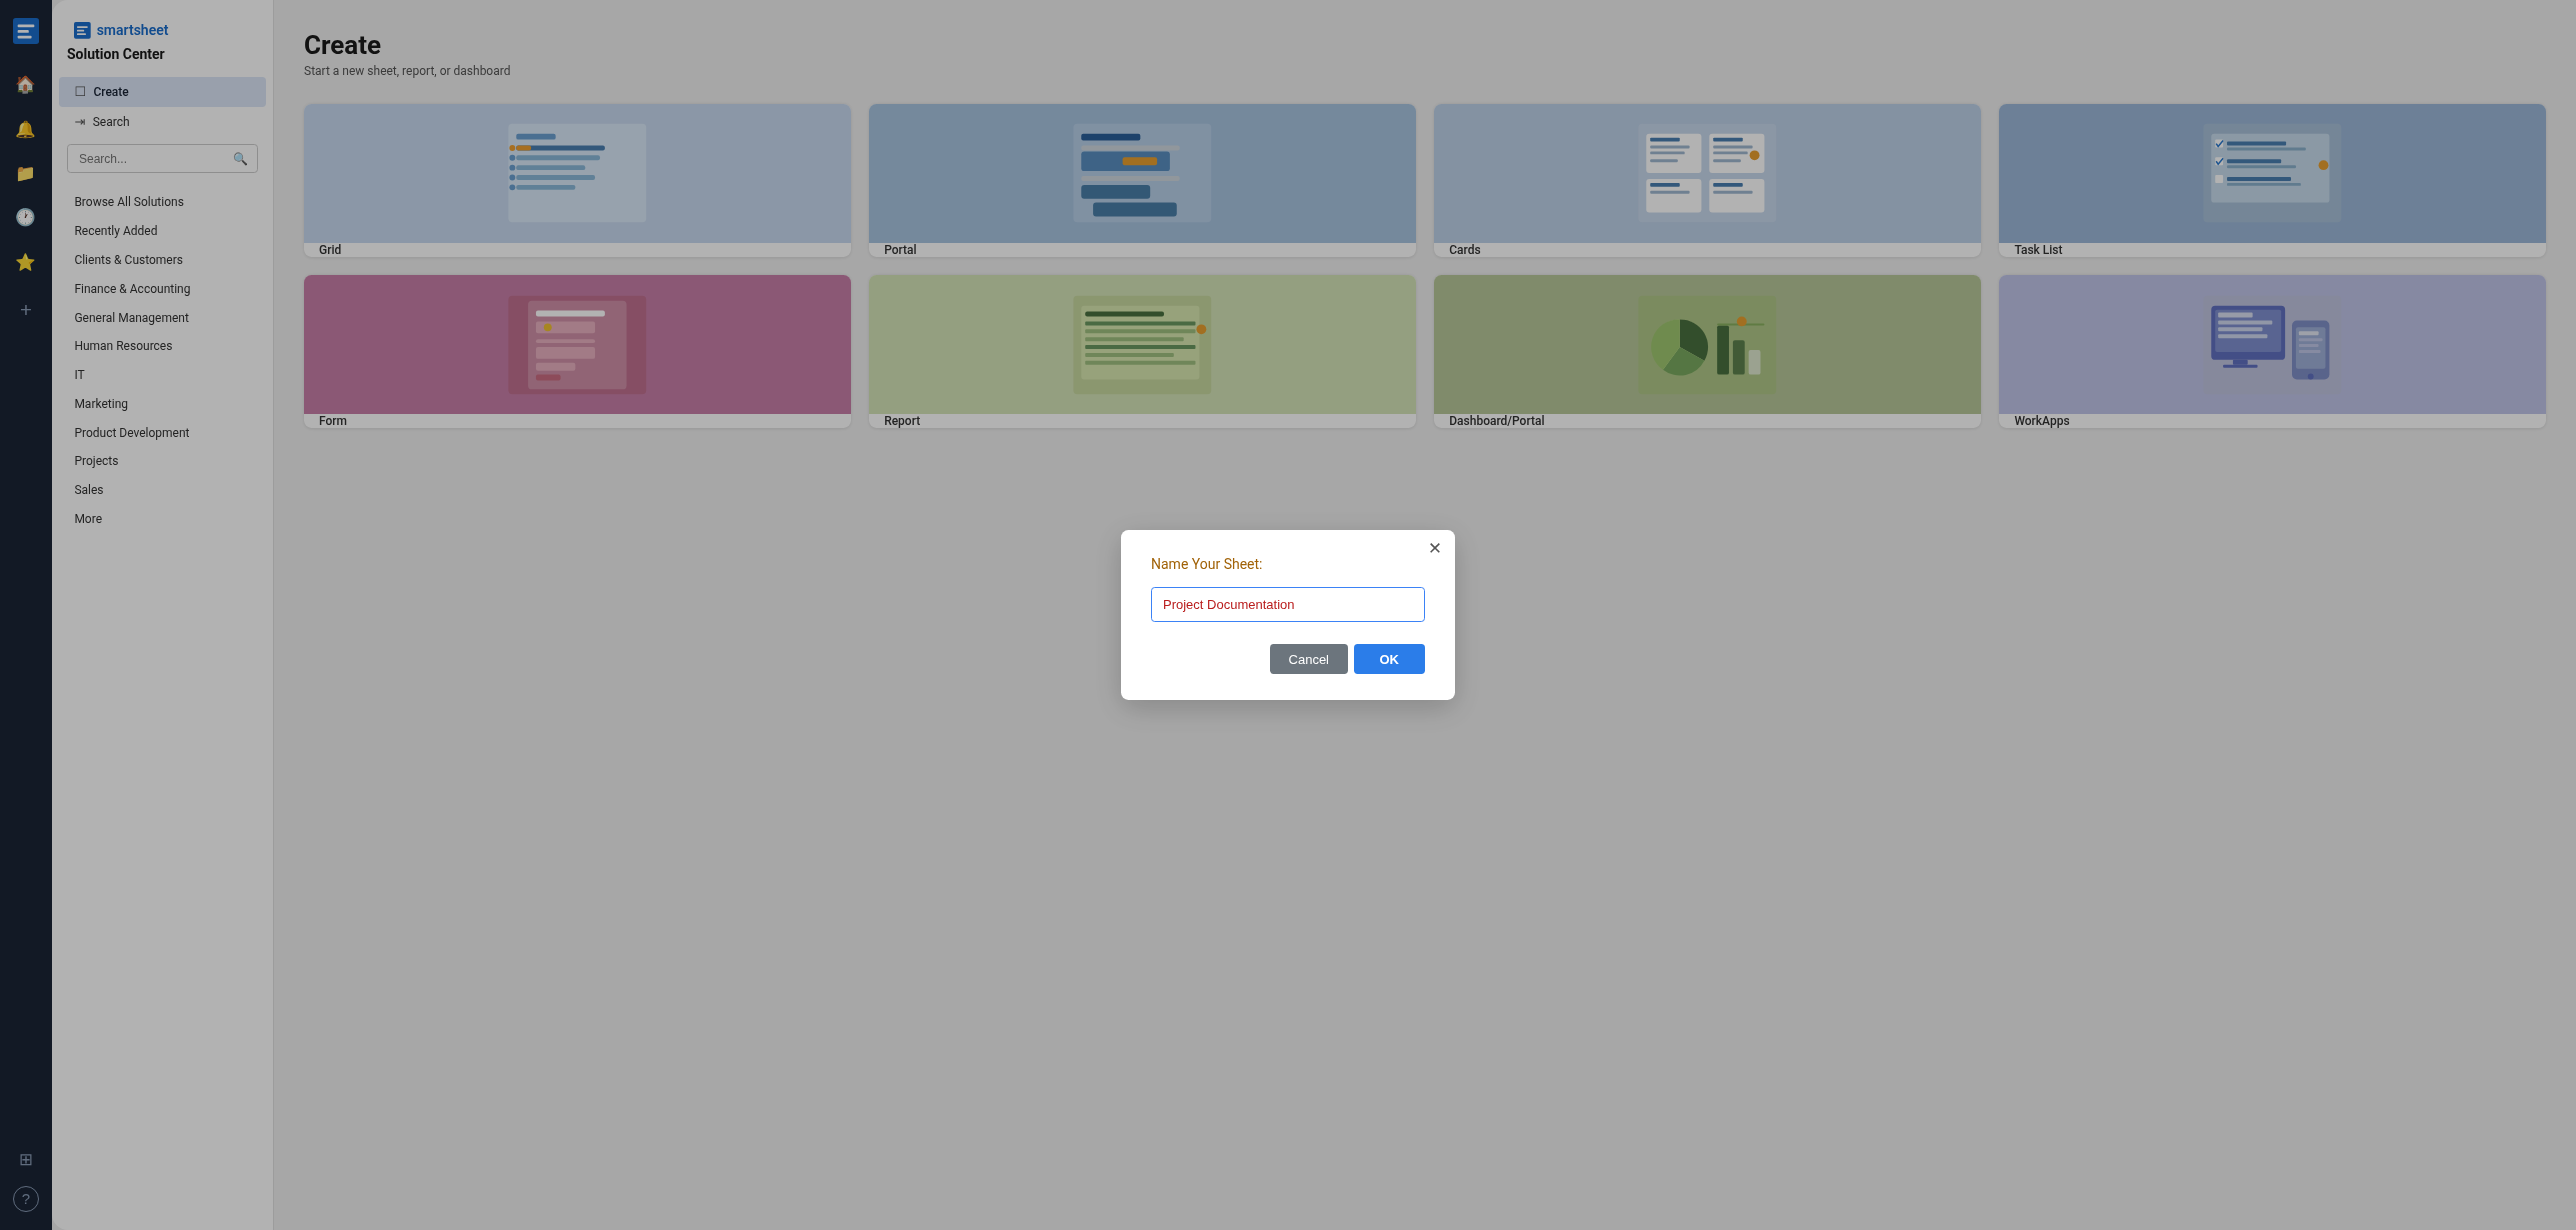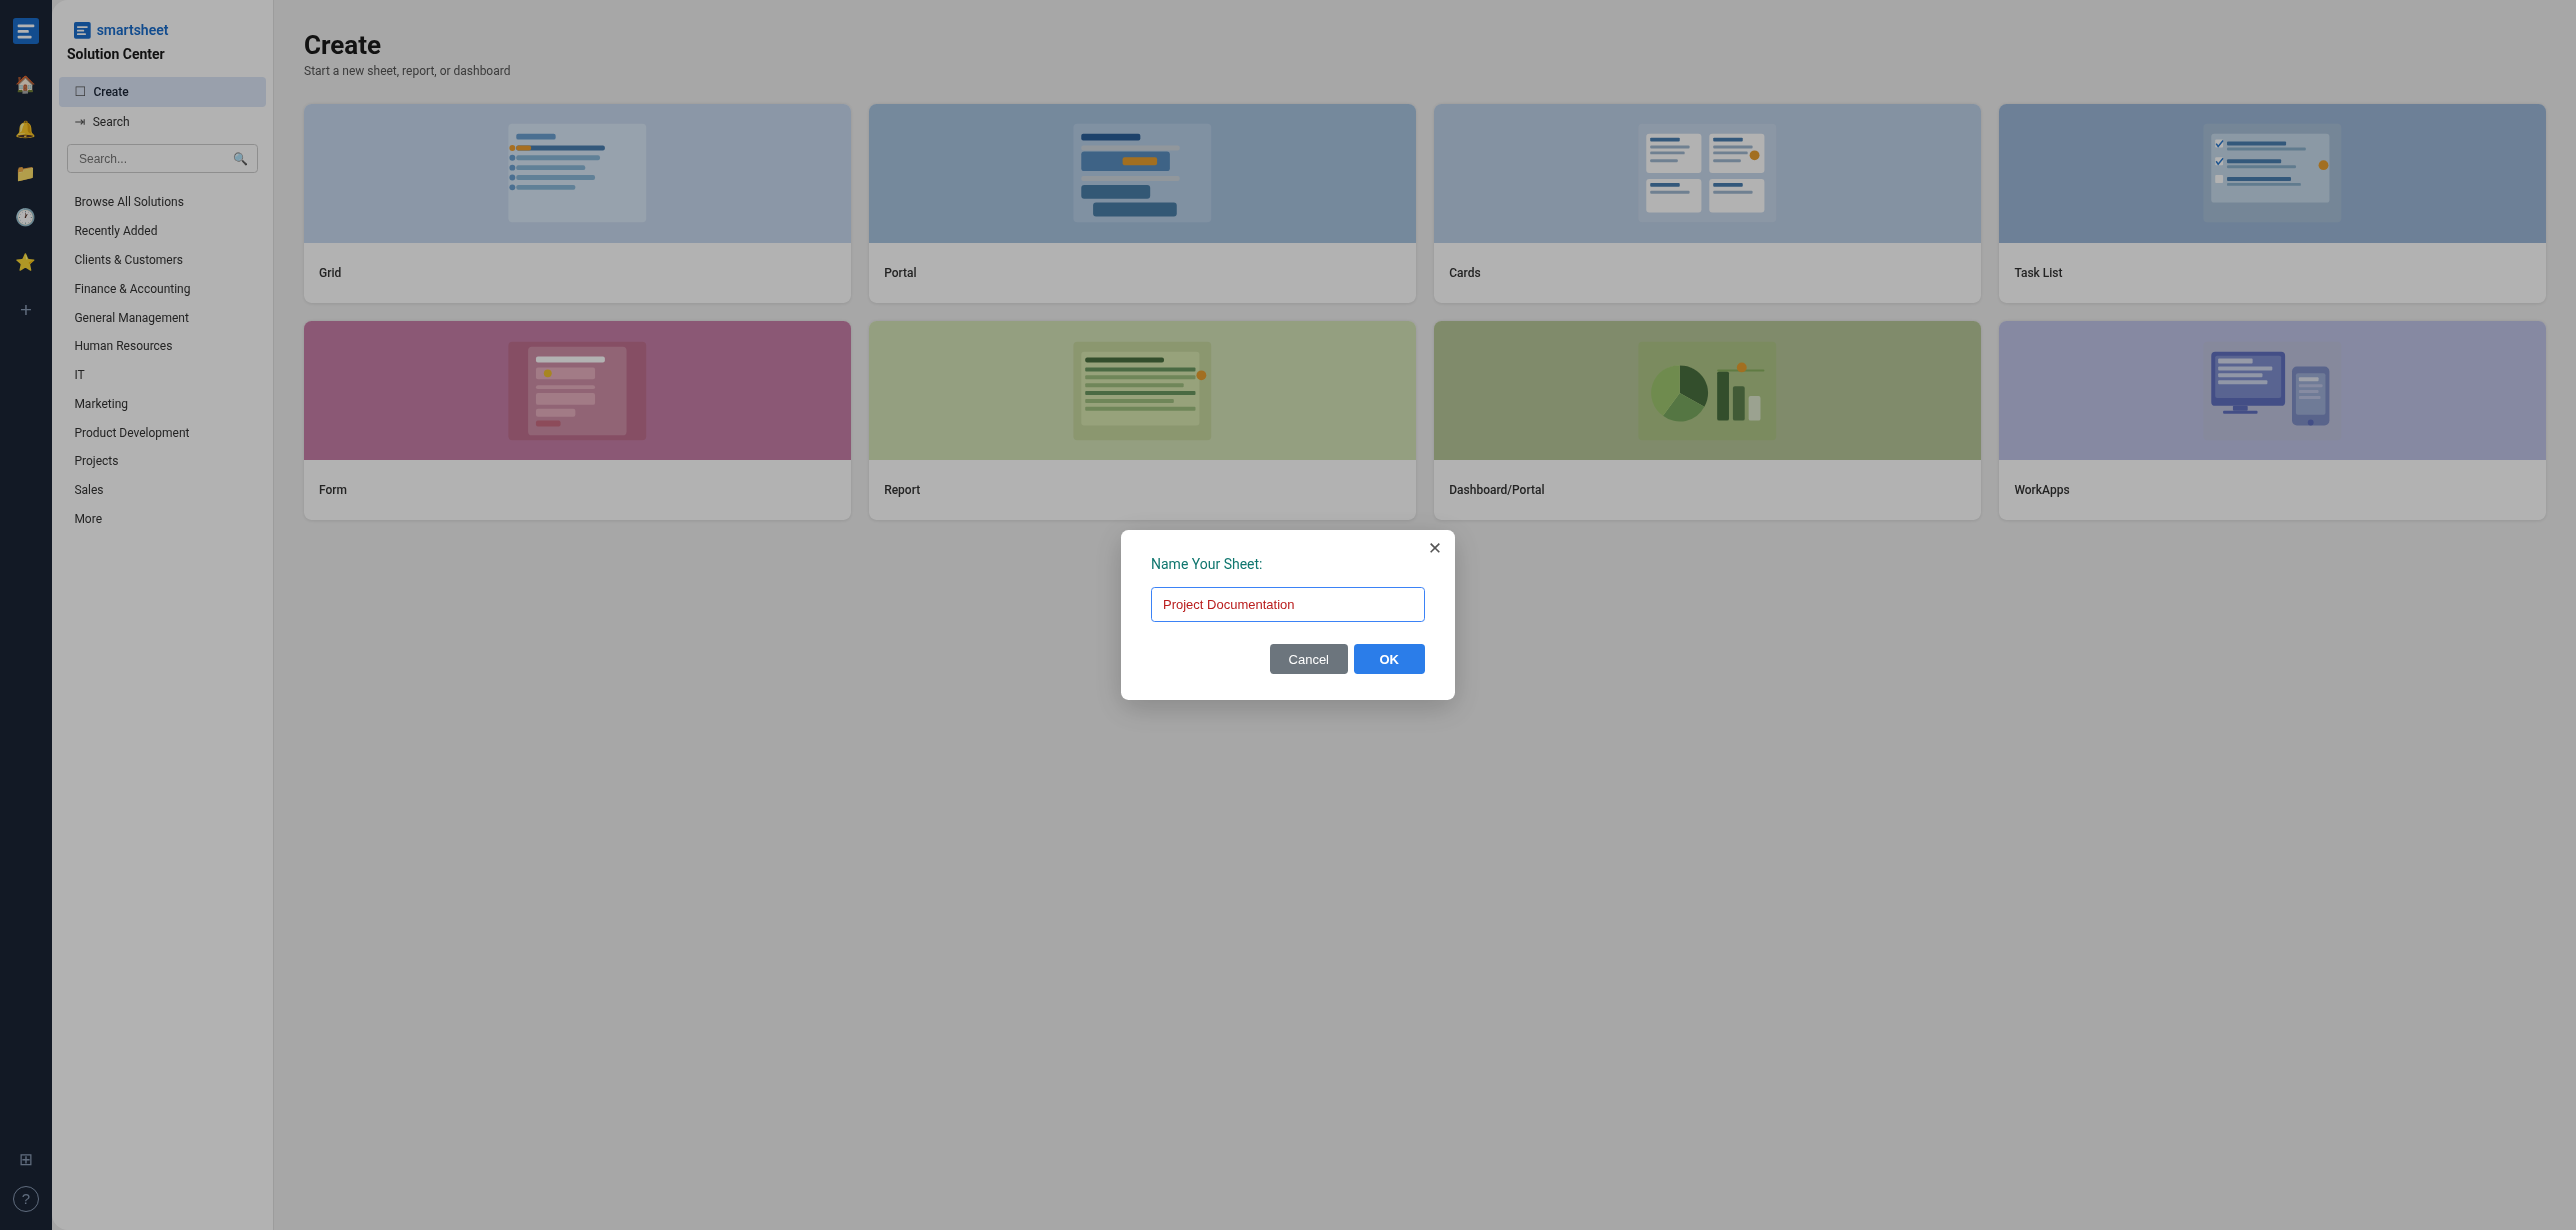--- a/index.html
+++ b/index.html
@@ -140,21 +140,21 @@
       transition: box-shadow 0.2s;
     }
     .card-image {
       height: 139px;
       display: flex;
       align-items: center;
       justify-content: center;
       overflow: hidden;
     }
     .card-label {
-      padding: 23px 15px;
+      padding: 0 15px;
       font-size: 12px;
       color: #333;
       font-weight: 500;
     }
 
     
     .card-grid-img { background: #c8d9ef; }
     .card-gantt-img { background: #a8c4e0; }
     .card-cards-img { background: #bdd1e8; }
     .card-tasklist-img { background: #9db8d8; }
@@ -187,21 +187,21 @@
     .modal-close {
       position: absolute;
       top: 11px; right: 13px;
       background: none; border: none;
       font-size: 16.7px; cursor: pointer;
       color: #555;
       line-height: 1;
     }
     .modal-title {
       font-size: 14px;
-      color: #0f766e;
+      color: #a16207;
       margin-bottom: 15px;
       font-weight: 400;
     }
     .modal-input {
       width: 100%;
       padding: 9.3px 11px;
       border: 1.4px solid #3b82f6;
       border-radius: 3.7px;
       font-size: 13px;
       color: #b91c1c;

